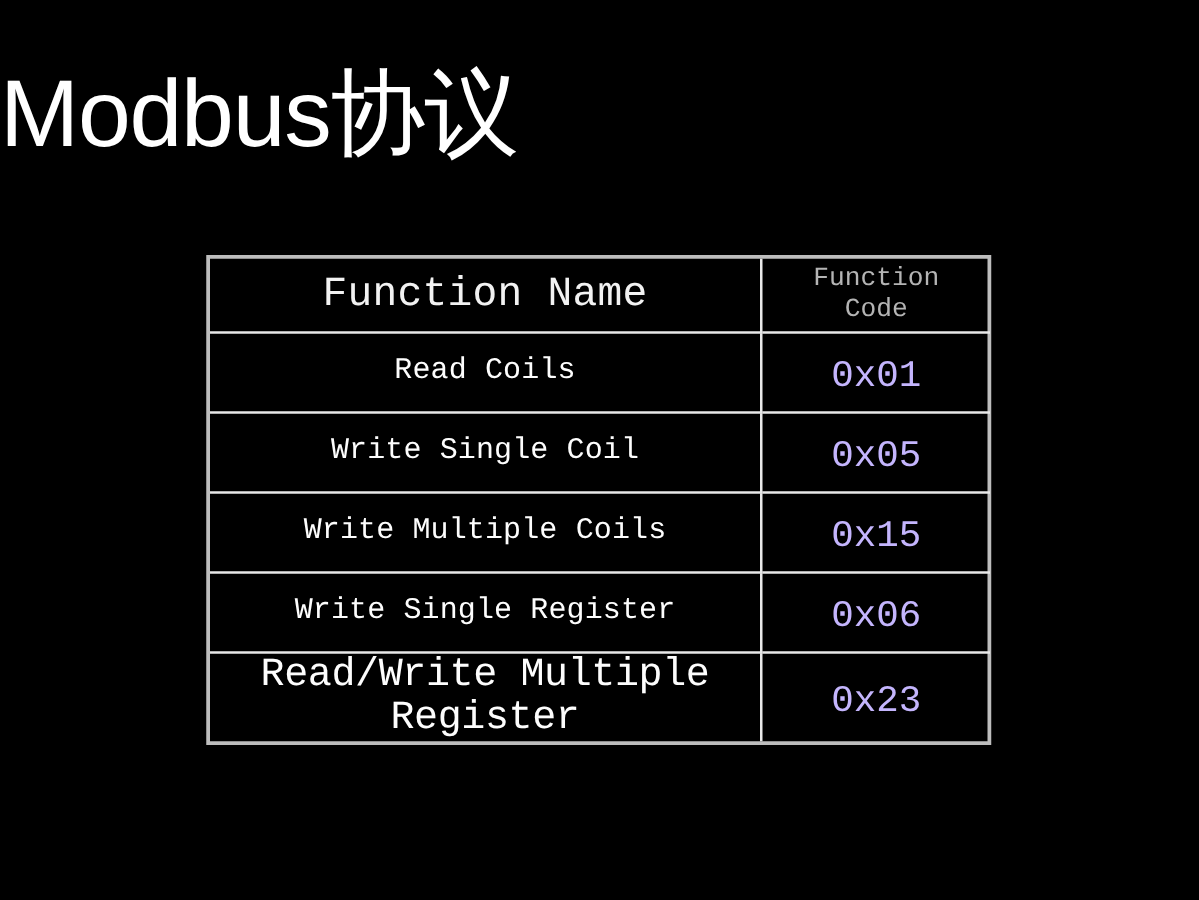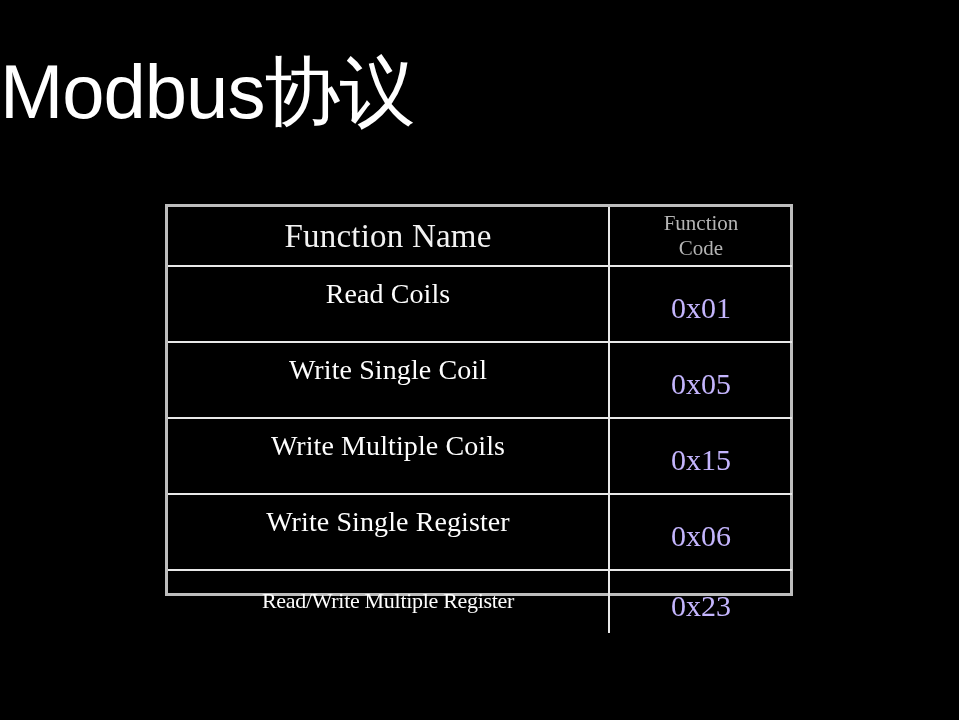--- a/index.html
+++ b/index.html
@@ -55,21 +55,21 @@
     height: 100%;
     border-collapse: collapse;
     table-layout: fixed;
   }
 
   .tbl td {
     padding: 0;
     vertical-align: middle;
     border-bottom: 2px solid #e8e8e8;
     color: #ffffff;
-    font-family: Liberation Serif, serif;
+    font-family: Liberation Mono, monospace;
     font-weight: 300;
   }
 
   .tbl tr:last-child td {
     border-bottom: none;
   }
 
   .col-name {
     width: 440px;
     text-align: center;
@@ -96,37 +96,37 @@
     color: #b4b4b4;
     font-weight: 300;
     margin-left: 16px;
   }
   .row-head .col-code .hc-l1 { display: block; }
   .row-head .col-code .hc-l2 { display: block; }
 
   
   .row-body .col-name {
     height: 54px;
-    font-size: 28px;
+    font-size: 24px;
     line-height: 34px;
     color: #fdfdfd;
     letter-spacing: 0.1px;
-    padding-bottom: 20px;
+    padding-bottom: 3px;
   }
   .row-body .col-code {
     height: 54px;
     font-size: 30px;
     line-height: 32px;
     color: #c4b5fd;
     padding-top: 8px;
   }
 
   
   .row-body.row-wide .col-name {
-    font-size: 22px;
+    font-size: 32px;
     letter-spacing: -0.3px;
     padding-bottom: 2px;
   }
 </style>
 </head>
 <body>
 
 <div class="slide">
 
   <div class="slide-title">Modbus协议</div>

